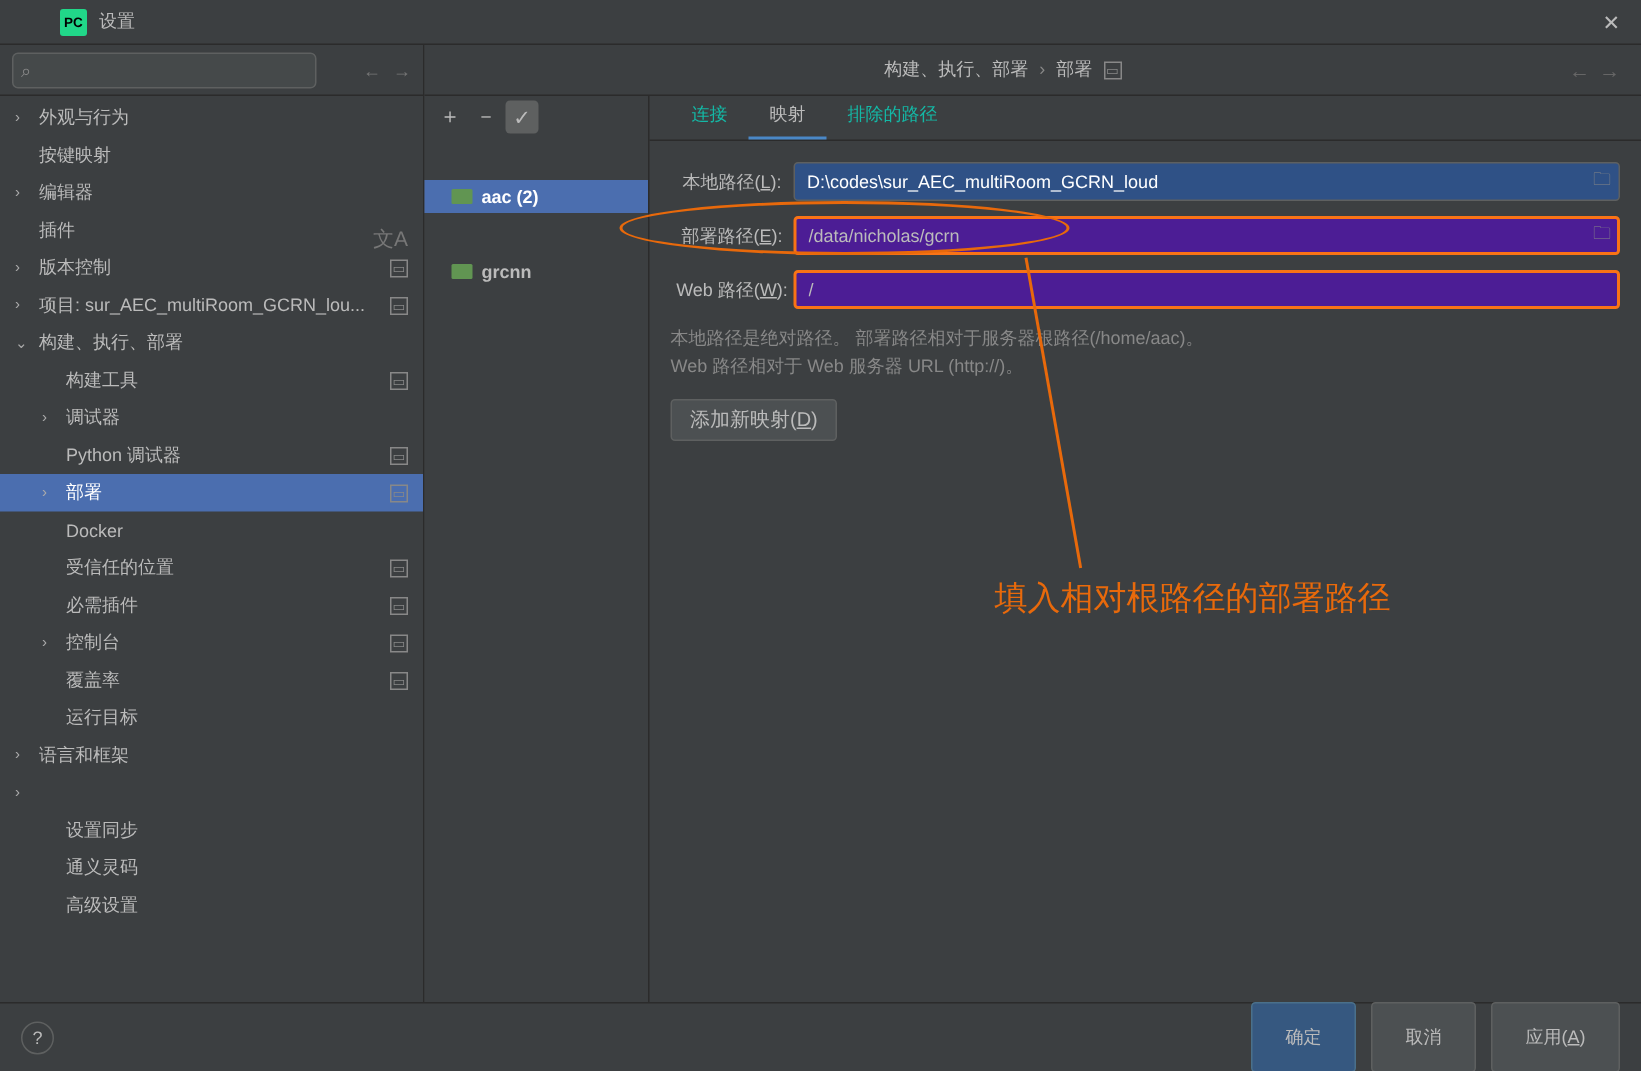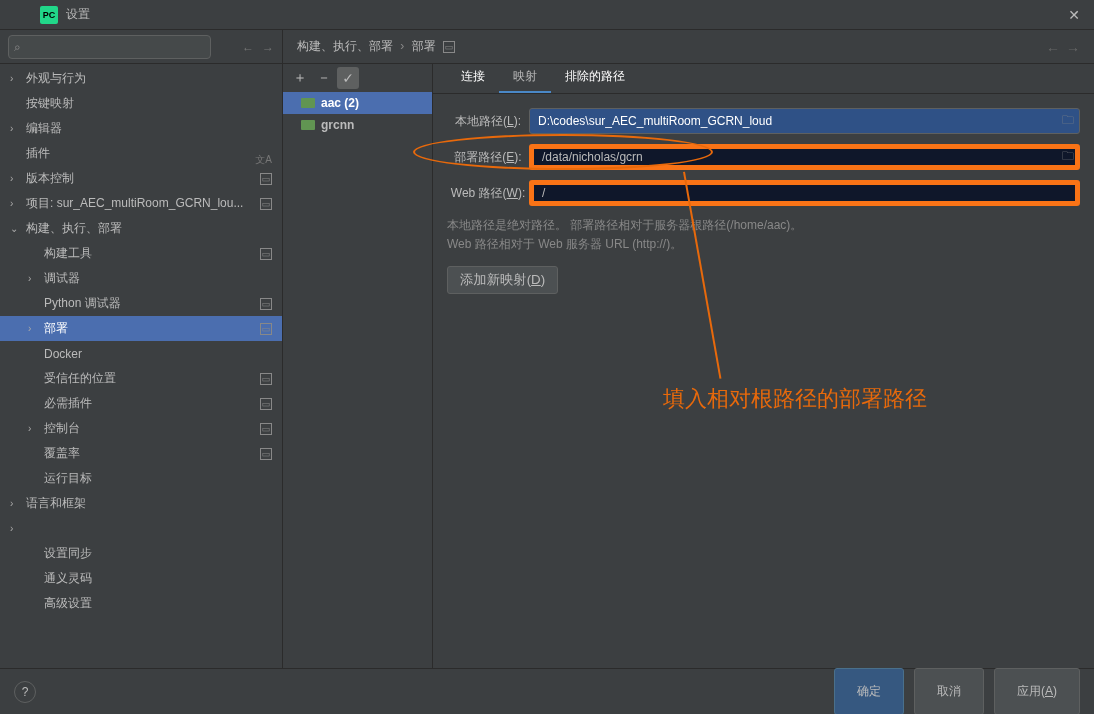--- a/index.html
+++ b/index.html
@@ -15,45 +15,45 @@
 .search-wrap { position: relative; flex: 1; }
 .search-icon { position: absolute; left: 6px; top: 50%; transform: translateY(-50%); color: #888; }
 .search-input { padding-left: 24px; }
 .arrows { margin-left: 8px; color: #777; }
 .tree { flex: 1; overflow: auto; padding-top: 2px; }
 .tree-item { height: 25px; display: flex; align-items: center; padding: 0 10px; cursor: pointer; color: #bbbbbb; position: relative; }
 .tree-item .chev { width: 14px; color: #aaa; font-size: 10px; margin-right: 2px; }
 .tree-item .label { flex: 1; white-space: nowrap; overflow: hidden; text-overflow: ellipsis; }
 .tree-item.selected { background: #4b6eaf; color: #fff; }
 .tree-item.lvl1 { padding-left: 28px; }
-.tree-item .lang-icon { color: #777; margin-left: 6px; font-size: 10px; margin-top: 12px; }
+.tree-item .lang-icon { color: #777; margin-left: 6px; font-size: 14px; margin-top: 12px; }
 .content { flex: 1; display: flex; flex-direction: column; background: #3c3f41; }
 .breadcrumb-row { height: 34px; display: flex; align-items: center; padding: 0 14px; border-bottom: 1px solid #2b2b2b; }
-.breadcrumb { flex: 1; color: #bbbbbb; }
+.breadcrumb { flex: 1; color: #bbbbbb; text-align: center; }
 .breadcrumb .sep { color: #888; margin: 0 4px; }
 .nav-arrow { color: #666; margin-left: 6px; font-size: 14px; }
 .content-body { flex: 1; display: flex; }
 .servers-col { width: 150px; border-right: 1px solid #2b2b2b; display: flex; flex-direction: column; }
 .servers-toolbar { height: 28px; display: flex; align-items: center; padding: 0 6px; gap: 2px; }
 .tool-btn { width: 22px; height: 22px; display: flex; align-items: center; justify-content: center; color: #bbb; cursor: pointer; border-radius: 3px; font-size: 14px; }
 .tool-btn.check { background: #5e6060; }
 .servers-list { flex: 1; }
-.server-item { height: 22px; display: flex; align-items: center; padding: 0 8px 0 18px; cursor: pointer; font-weight: bold; }
+.server-item { height: 22px; display: flex; align-items: center; padding: 0 8px 0 18px; cursor: pointer; font-weight: bold; margin-top: 28px; }
 .server-item.selected { background: #4b6eaf; color: #fff; }
 .server-icon { width: 14px; height: 10px; background: #619552; margin-right: 6px; border-radius: 1px; }
 .server-item:not(.selected) { color: #bbb; font-weight: bold; }
 .detail-col { flex: 1; display: flex; flex-direction: column; padding: 0; position: relative; }
 .tabs { height: 30px; display: flex; align-items: flex-end; padding: 0 14px; border-bottom: 1px solid #2b2b2b; }
-.tab { padding: 6px 14px; color: #ffffff; cursor: pointer; border-bottom: 2px solid transparent; }
+.tab { padding: 6px 14px; color: #14b8a6; cursor: pointer; border-bottom: 2px solid transparent; }
 .tab.active { color: #bbbbbb; border-bottom: 2px solid #4a88c7; }
 .form-area { padding: 14px; position: relative; }
 .form-row { display: flex; align-items: center; margin-bottom: 10px; }
 .form-label { width: 82px; color: #bbbbbb; text-align: center; }
 .form-input-wrap { flex: 1; position: relative; }
-.form-input { width: 100%; height: 26px; background: #0f172a; border: 5px solid #f97316; border-radius: 3px; padding: 0 28px 0 8px; color: #bbbbbb; font-size: 12px; }
+.form-input { width: 100%; height: 26px; background: #4c1d95; border: 2px solid #f97316; border-radius: 3px; padding: 0 28px 0 8px; color: #bbbbbb; font-size: 12px; }
 .form-input.highlighted { background: #2f5186; color: #fff; border: 1px solid #5e6060; }
 .folder-icon { position: absolute; right: 6px; top: 50%; transform: translateY(-50%); color: #888; cursor: pointer; }
 .help-text { color: #888; margin: 6px 0 12px 0; line-height: 1.6; }
 .add-btn { padding: 4px 12px; background: #4c5052; border: 1px solid #5e6060; border-radius: 3px; color: #bbbbbb; cursor: pointer; }
 .footer { height: 46px; border-top: 1px solid #2b2b2b; display: flex; align-items: center; padding: 0 14px; background: #3c3f41; }
 .help-icon { width: 22px; height: 22px; border: 1px solid #5e6060; border-radius: 11px; display: flex; align-items: center; justify-content: center; color: #bbbbbb; cursor: pointer; }
 .footer-spacer { flex: 1; }
 .footer-btn { padding: 14px 22px; border: 1px solid #5e6060; border-radius: 3px; color: #bbbbbb; cursor: pointer; margin-left: 10px; background: #4c5052; }
 .footer-btn.primary { background: #365880; border-color: #4a708b; }
 .annotation-oval { position: absolute; border: 2px solid #e8690b; border-radius: 50%; pointer-events: none; }

